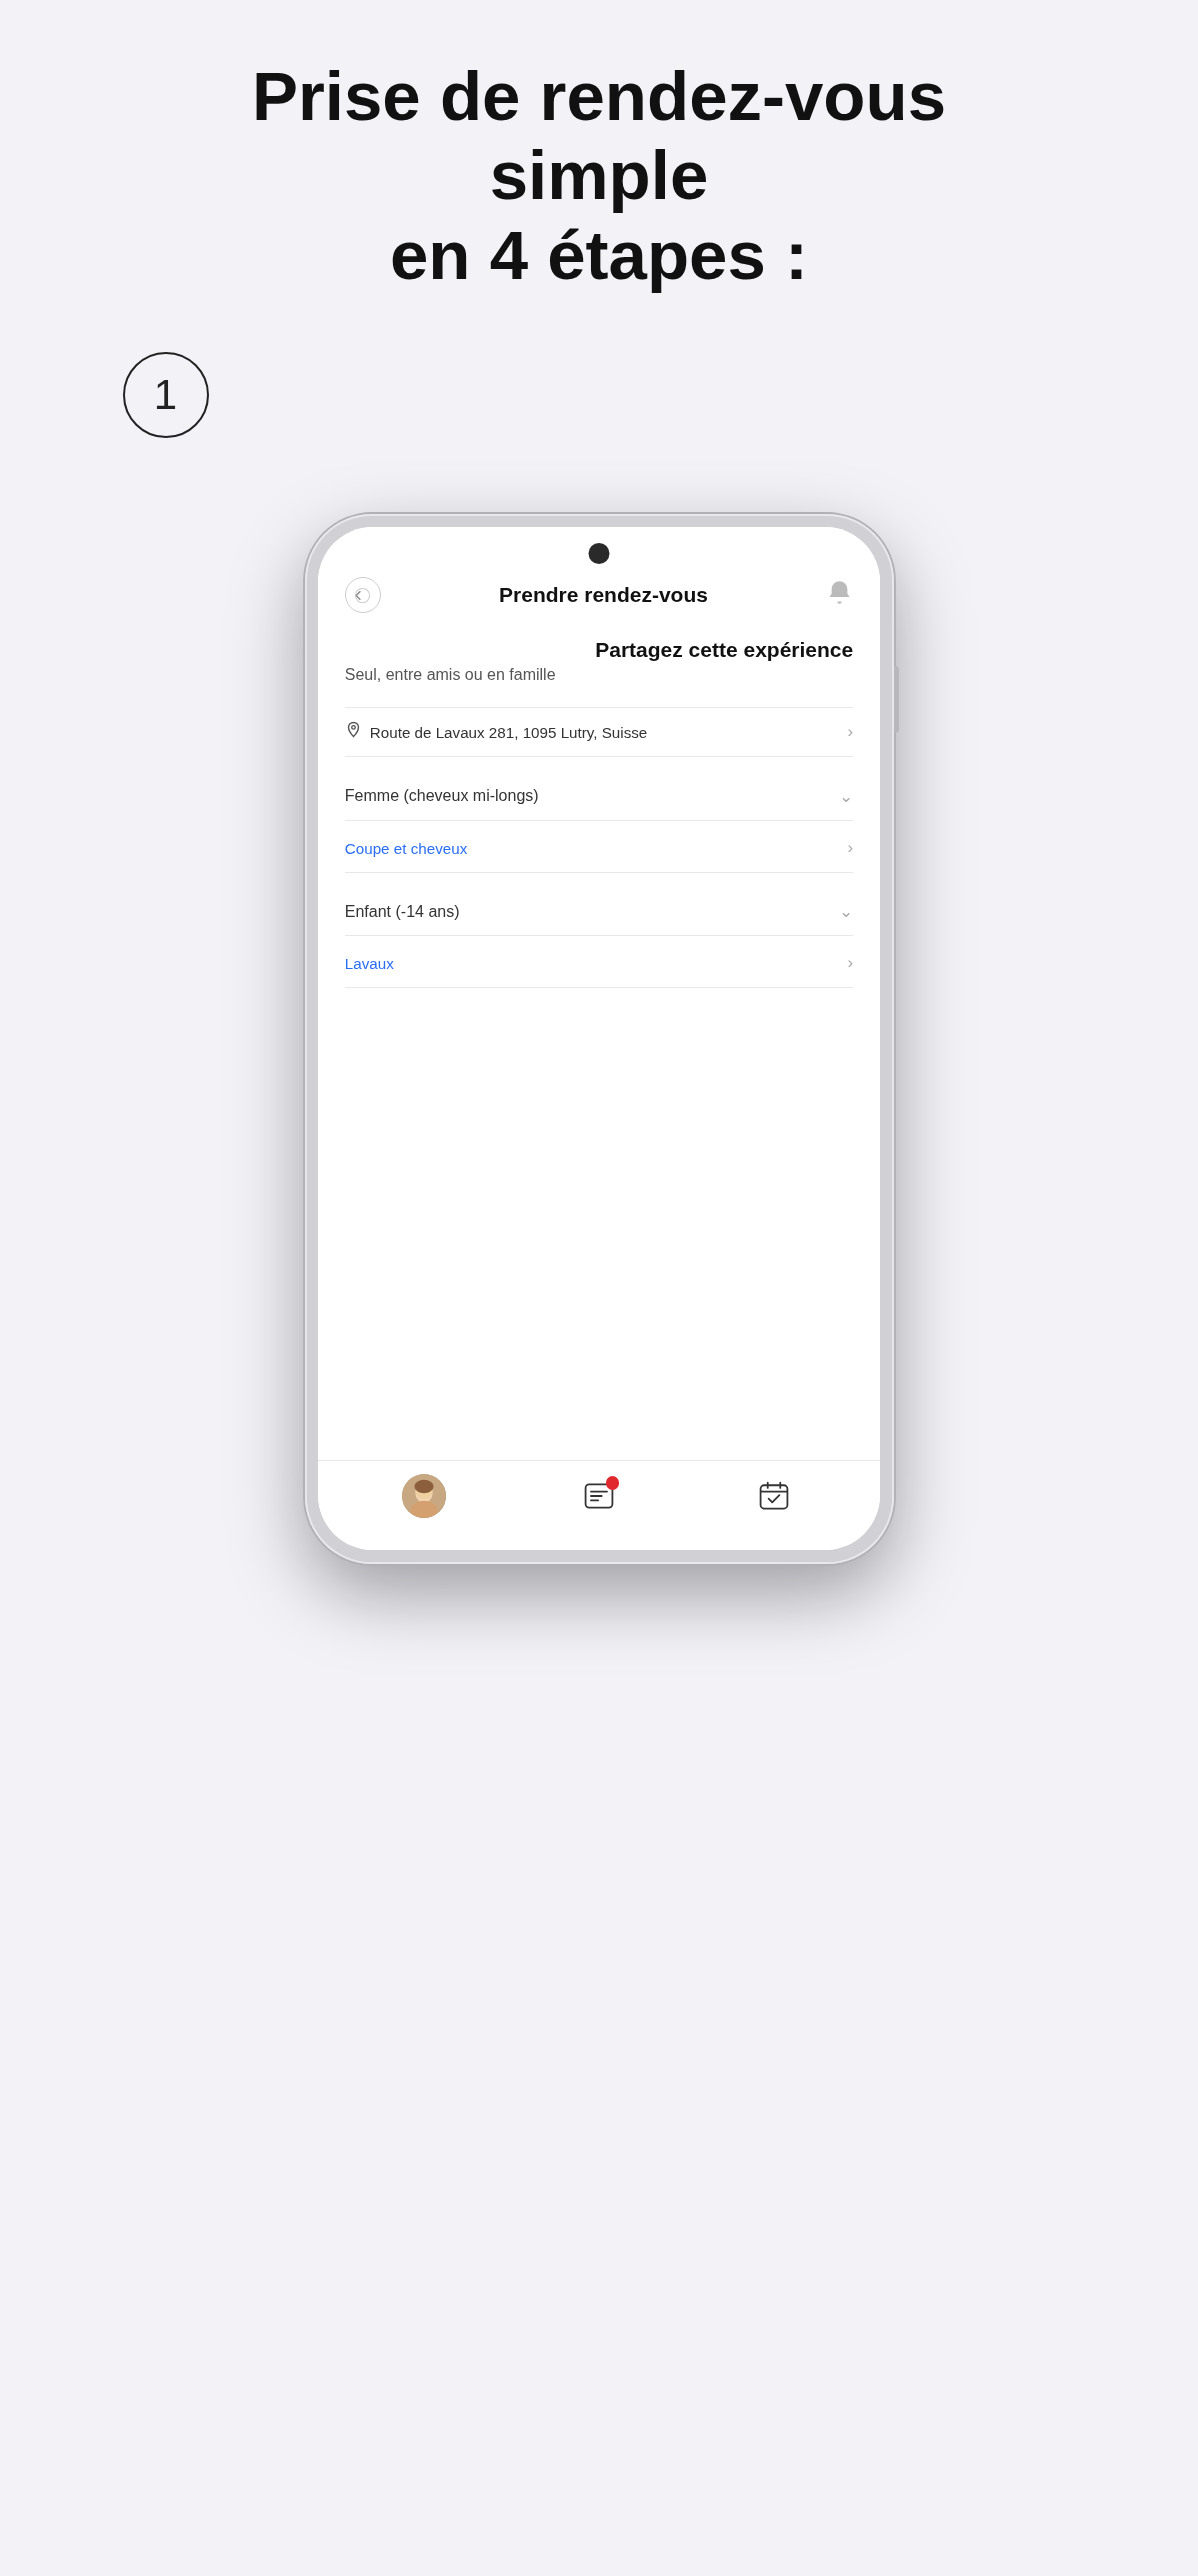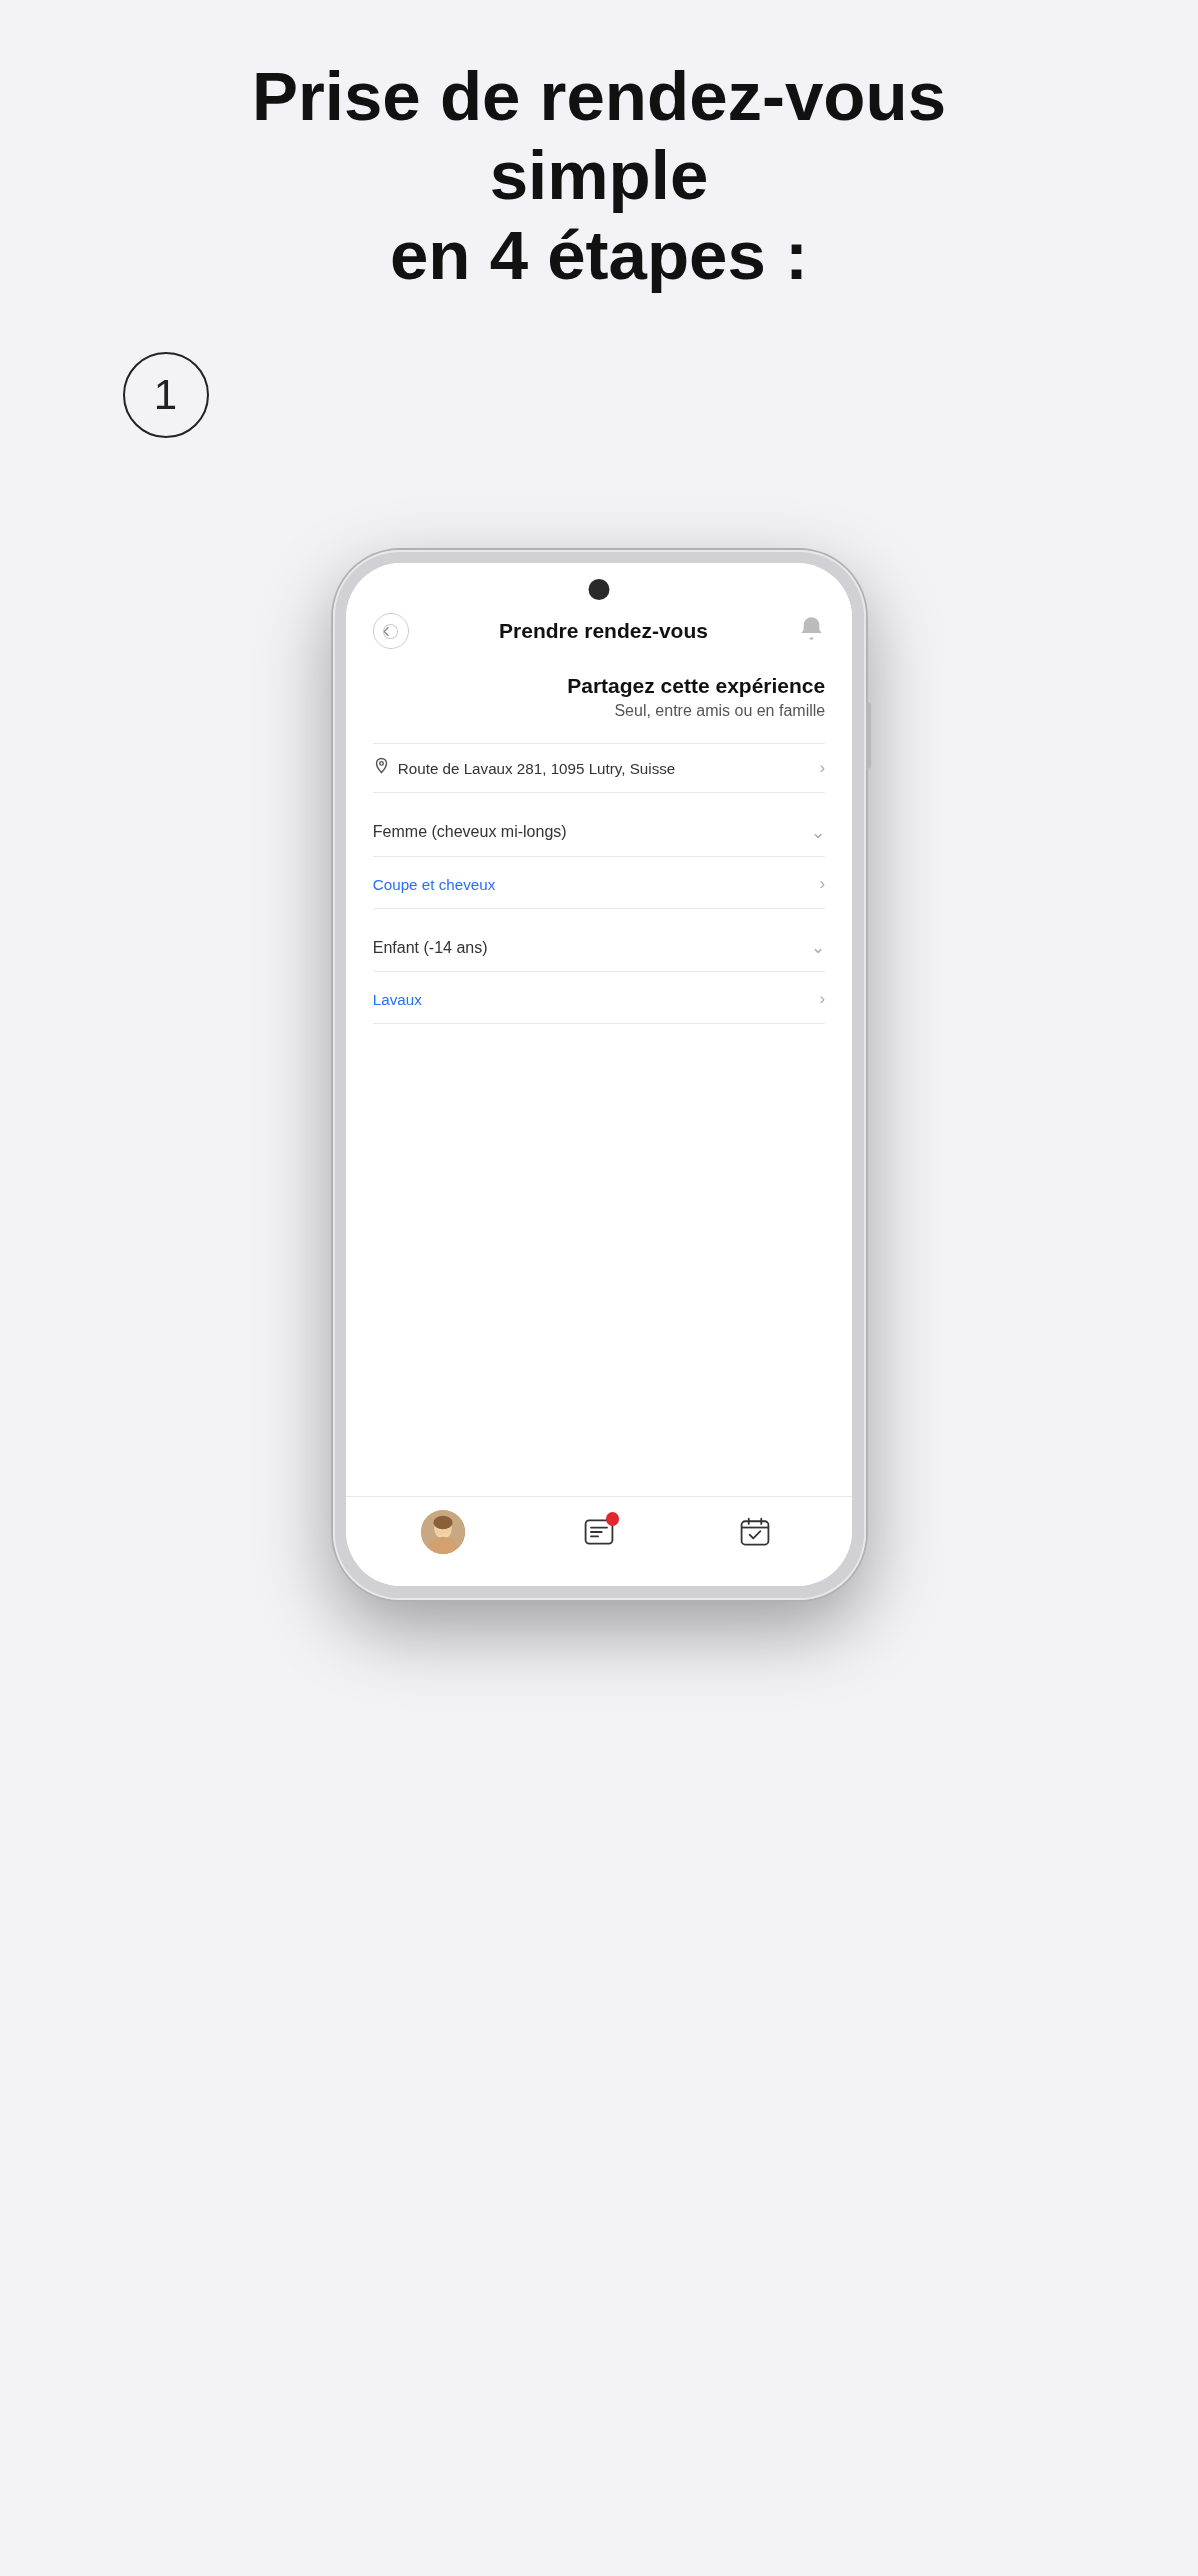--- a/index.html
+++ b/index.html
@@ -57,31 +57,30 @@
 
     
     .phone-wrapper {
       display: flex;
       justify-content: center;
       width: 100%;
       margin-top: 19px;
     }
 
     .phone {
-      width: 533px;
+      width: 589px;
       min-height: 1048px;
       background: #d0d0d5;
       border-radius: 67px;
       padding: 13.3px;
       box-shadow:
         0 0 0 1.9px #b0b0b5,
         0 29px 76px rgba(0,0,0,0.35),
         inset 0 0 0 1.9px #e8e8ec;
       position: relative;
-      margin-top: 36px;
     }
 
     
     .phone::before {
       content: '';
       position: absolute;
       right: -5.7px;
       top: 152px;
       width: 5.7px;
       height: 67px;
@@ -154,21 +153,21 @@
       font-size: 21px;
       font-weight: 700;
       color: #111;
       text-align: right;
       margin-bottom: 3.8px;
     }
 
     .experience-subtitle {
       font-size: 16px;
       color: #555;
-      text-align: right;
+      text-align: left;
       margin-bottom: 23px;
     }
 
     
     .location-row {
       display: flex;
       align-items: center;
       justify-content: space-between;
       padding: 13.3px 0;
       border-top: 1px solid #e8e8e8;

